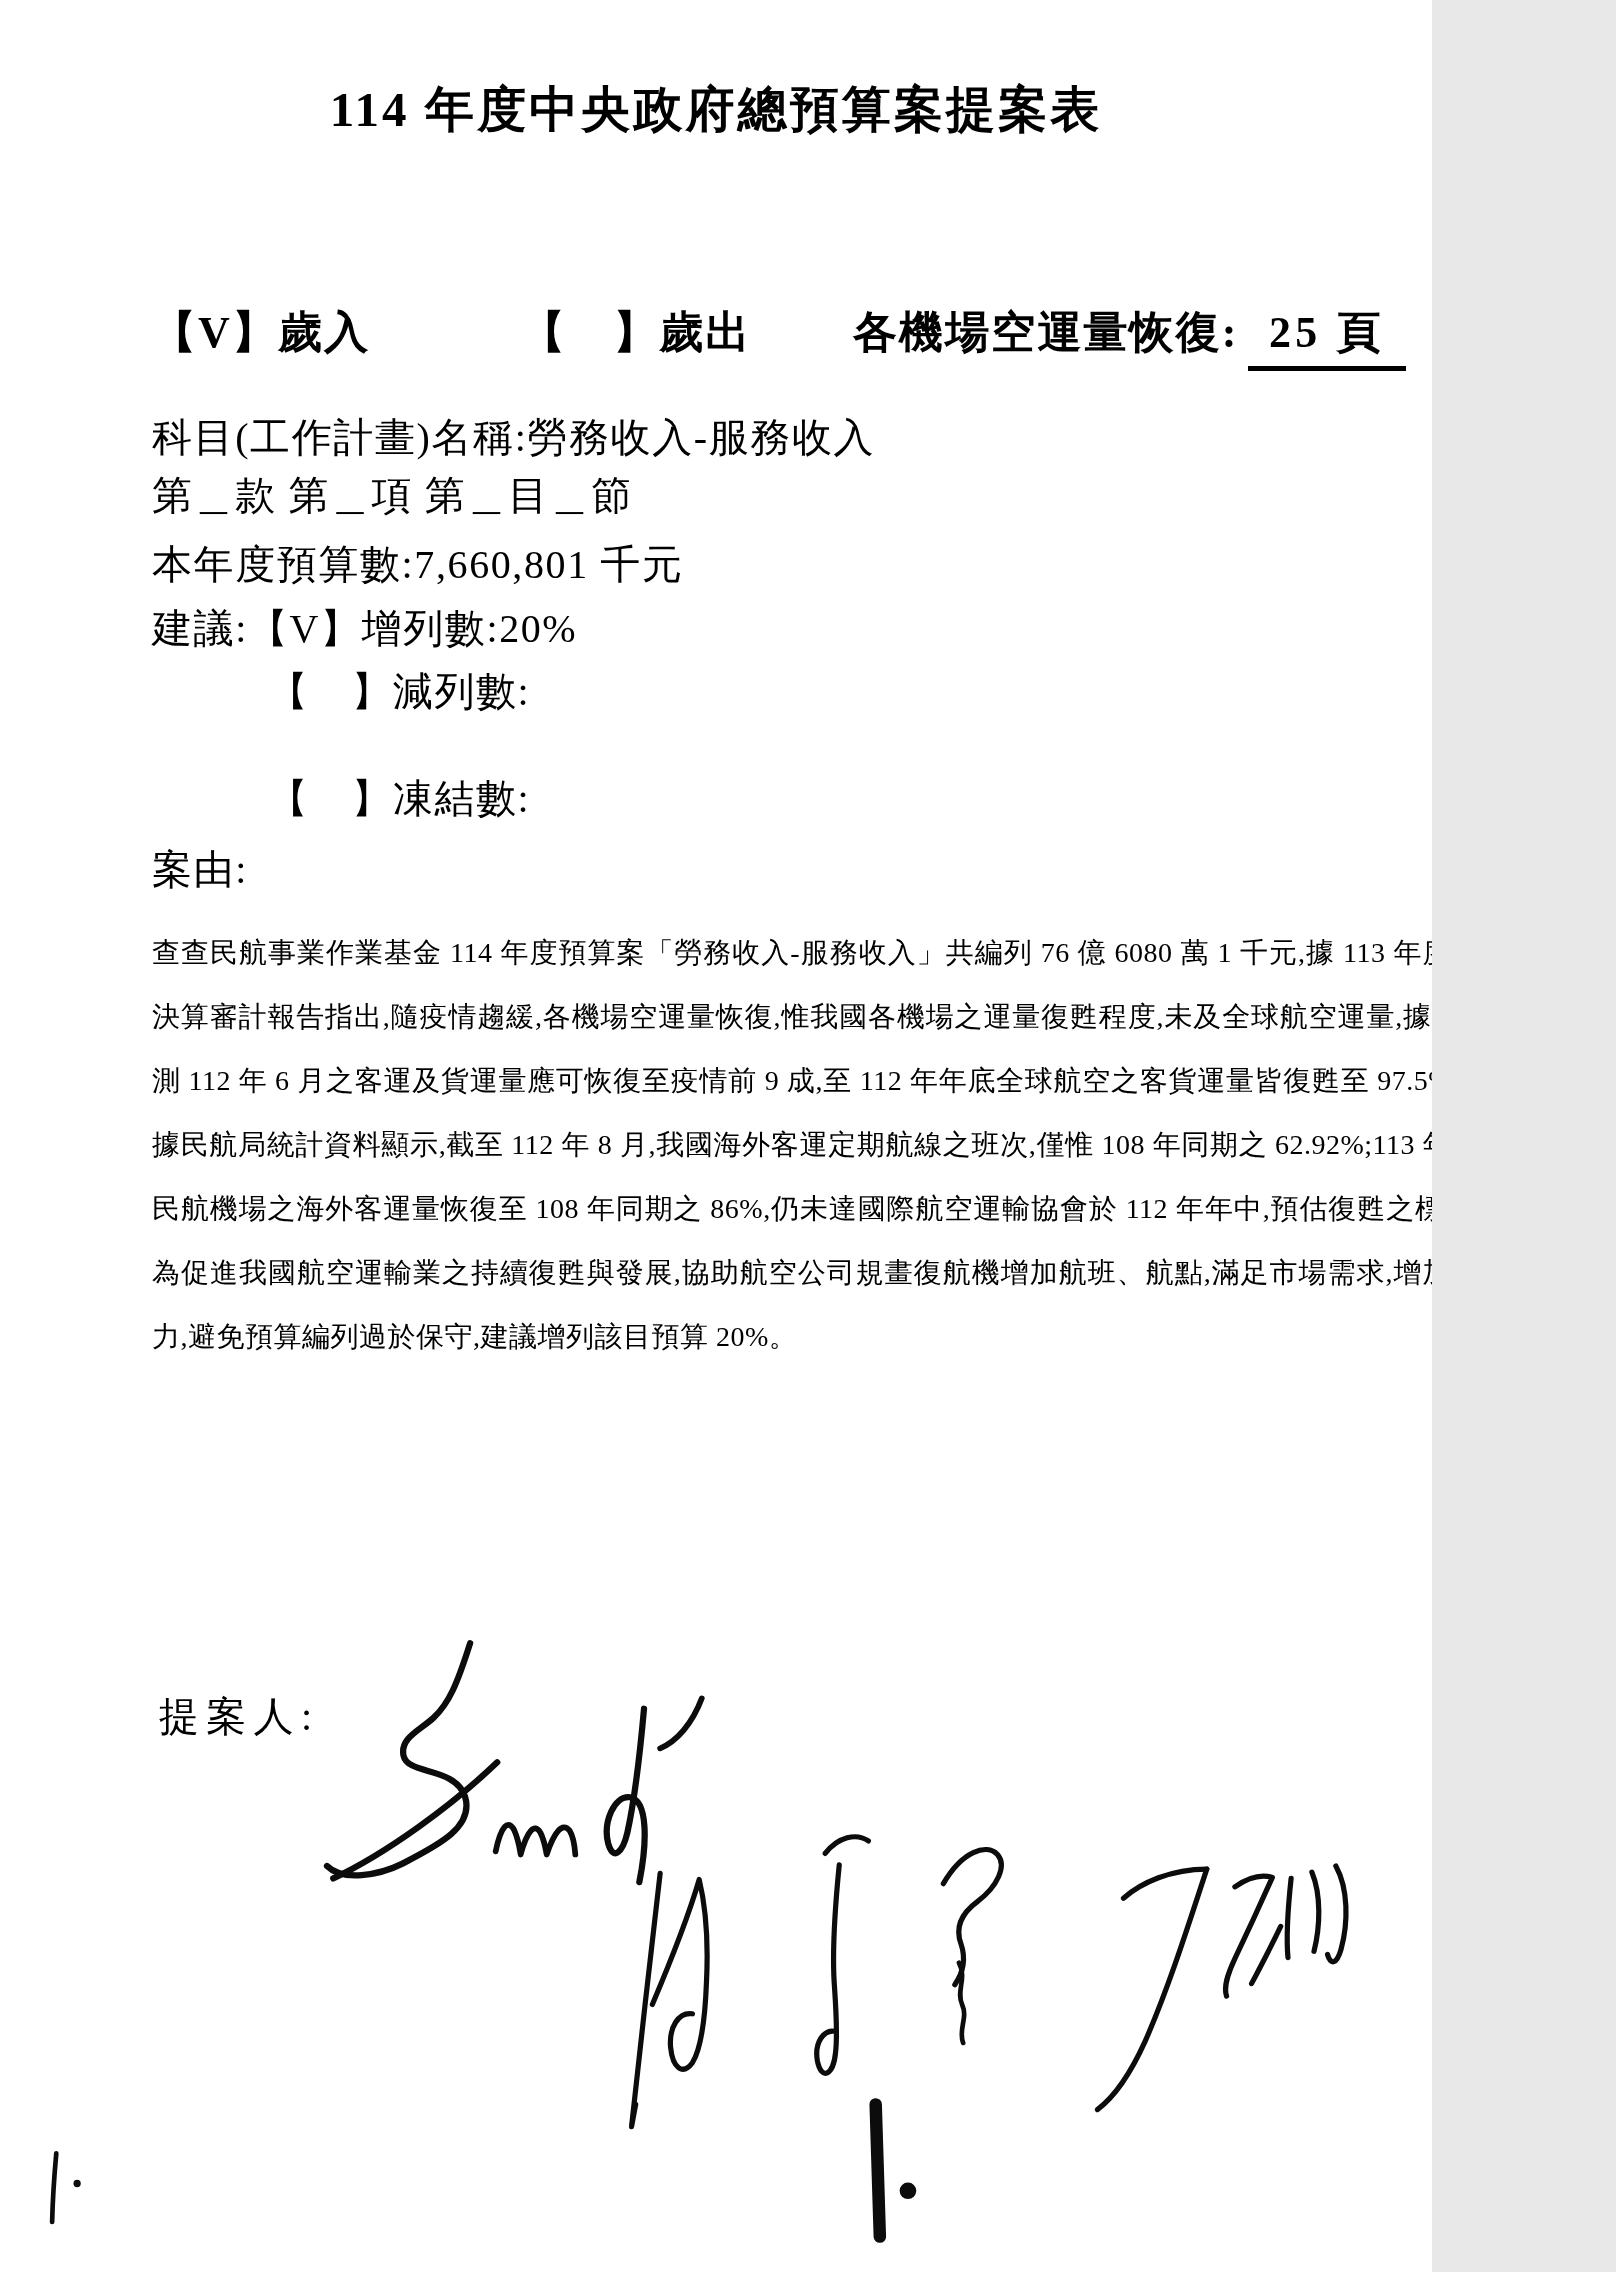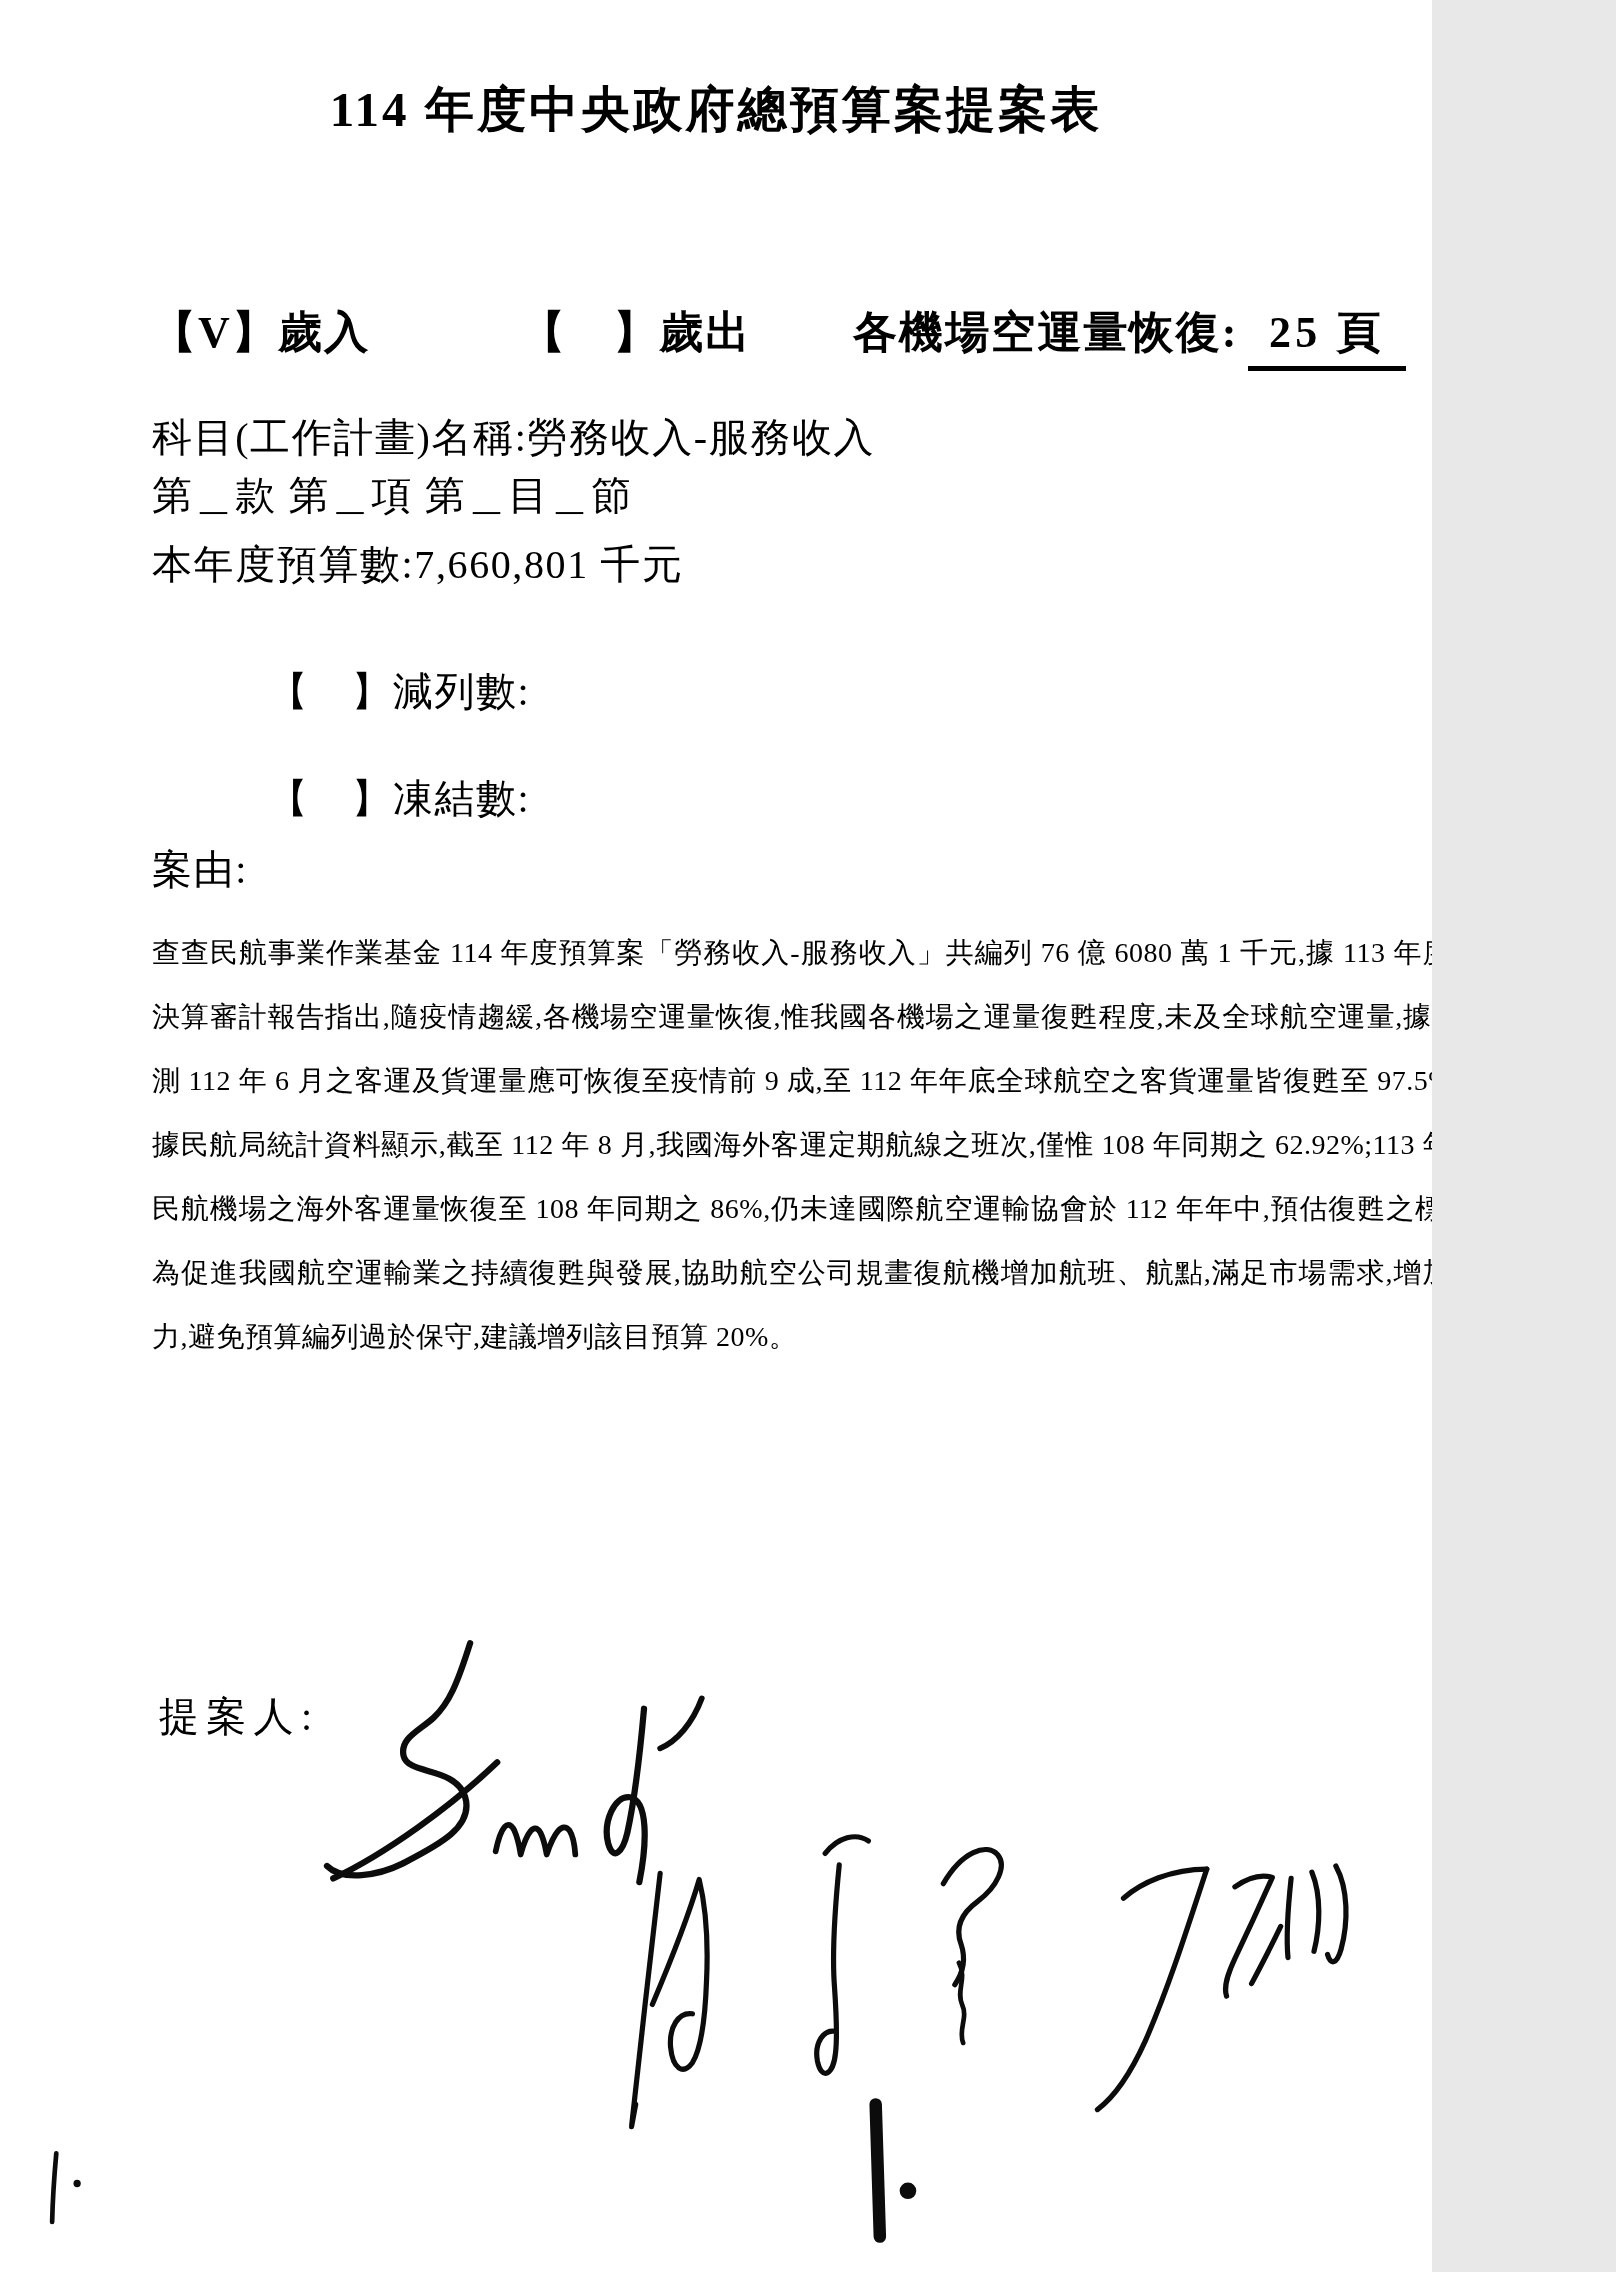--- a/index.html
+++ b/index.html
@@ -65,20 +65,21 @@
   <div class="abs type-row g-exp"><span>【　】</span><span>歲出</span></div>
 
   <div class="abs type-row g-page"><span>各機場空運量恢復:</span><span class="page-val">25 頁</span></div>
 
   <div class="abs line l-subject"><span>科目(工作計畫)名稱:</span><span>勞務收入-服務收入</span></div>
 
   <div class="abs line l-levels">第＿款 第＿項 第＿目＿節</div>
 
   <div class="abs line l-budget"><span>本年度預算數:</span><span>7,660,801 千元</span></div>
 
+  <div class="abs line l-sug"><span>建議:</span><span>【V】</span><span>增列數:</span><span>20%</span></div>
 
   <div class="abs line l-dec"><span>【　】</span><span>減列數:</span></div>
 
   <div class="abs line l-frz"><span>【　】</span><span>凍結數:</span></div>
 
   <div class="abs line l-reason">案由:</div>
 
   <div class="para">查查民航事業作業基金 114 年度預算案「勞務收入-服務收入」共編列 76 億 6080 萬 1 千元,據 113 年度發布之總決算審計報告指出,隨疫情趨緩,各機場空運量恢復,惟我國各機場之運量復甦程度,未及全球航空運量,據 IATA 之預測 112 年 6 月之客運及貨運量應可恢復至疫情前 9 成,至 112 年年底全球航空之客貨運量皆復甦至 97.5%以上。惟據民航局統計資料顯示,截至 112 年 8 月,我國海外客運定期航線之班次,僅惟 108 年同期之 62.92%;113 年 1 月我國民航機場之海外客運量恢復至 108 年同期之 86%,仍未達國際航空運輸協會於 112 年年中,預估復甦之標準。爰此,為促進我國航空運輸業之持續復甦與發展,協助航空公司規畫復航機增加航班、航點,滿足市場需求,增加機場競爭力,避免預算編列過於保守,建議增列該目預算 20%。</div>
 
   <div class="abs line l-proposer">提案人:</div>

